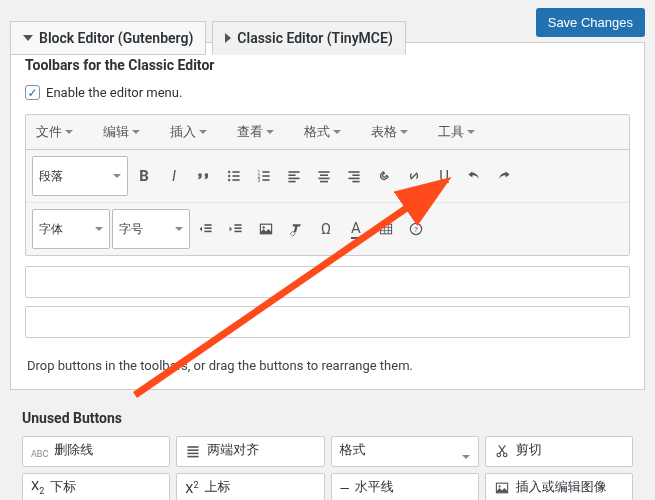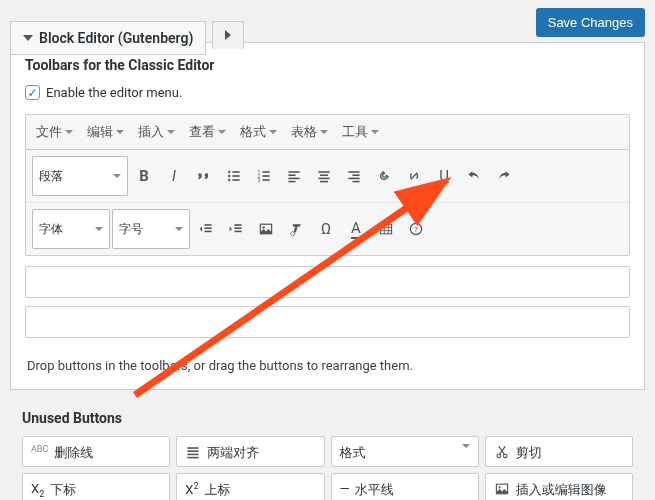--- a/index.html
+++ b/index.html
@@ -85,21 +85,21 @@
   .toolbar-wrap {
     border: 1px solid #ccc;
     background: #f6f6f6;
     border-radius: 2px;
     margin-bottom: 10px;
   }
   .menu-row {
     display: flex;
     border-bottom: 1px solid #ccc;
     padding: 4px 4px;
-    gap: 2px;
+    gap: 18px;
   }
   .menu-item {
     padding: 4px 6px;
     font-size: 13px;
     color: #555;
     display: flex;
     align-items: center;
     gap: 3px;
     cursor: pointer;
   }
@@ -165,21 +165,21 @@
     grid-template-columns: repeat(4, 1fr);
     gap: 6px;
     padding: 4px 22px;
   }
   .unused-btn {
     border: 1px solid #ccc;
     background: #fff;
     padding: 7px 8px;
     font-size: 13px;
     display: flex;
-    align-items: flex-start;
+    align-items: flex-end;
     gap: 6px;
     cursor: move;
     border-radius: 2px;
     height: 31px;
     overflow: hidden;
     white-space: nowrap;
   }
   .unused-btn.select {
     justify-content: space-between;
   }
@@ -199,20 +199,21 @@
 </head>
 <body>
 
 <div class="header-row">
   <div class="tab inactive">
     <span class="tri tri-down"></span>
     <span>Block Editor (Gutenberg)</span>
   </div>
   <div class="tab">
     <span class="tri tri-right"></span>
+    <span>Classic Editor (TinyMCE)</span>
   </div>
   <div class="spacer"></div>
   <button class="save-btn">Save Changes</button>
 </div>
 
 <div class="main">
   <div class="section-title">Toolbars for the Classic Editor</div>
 
   <div class="checkbox-row">
     <div class="checkbox">✓</div>

